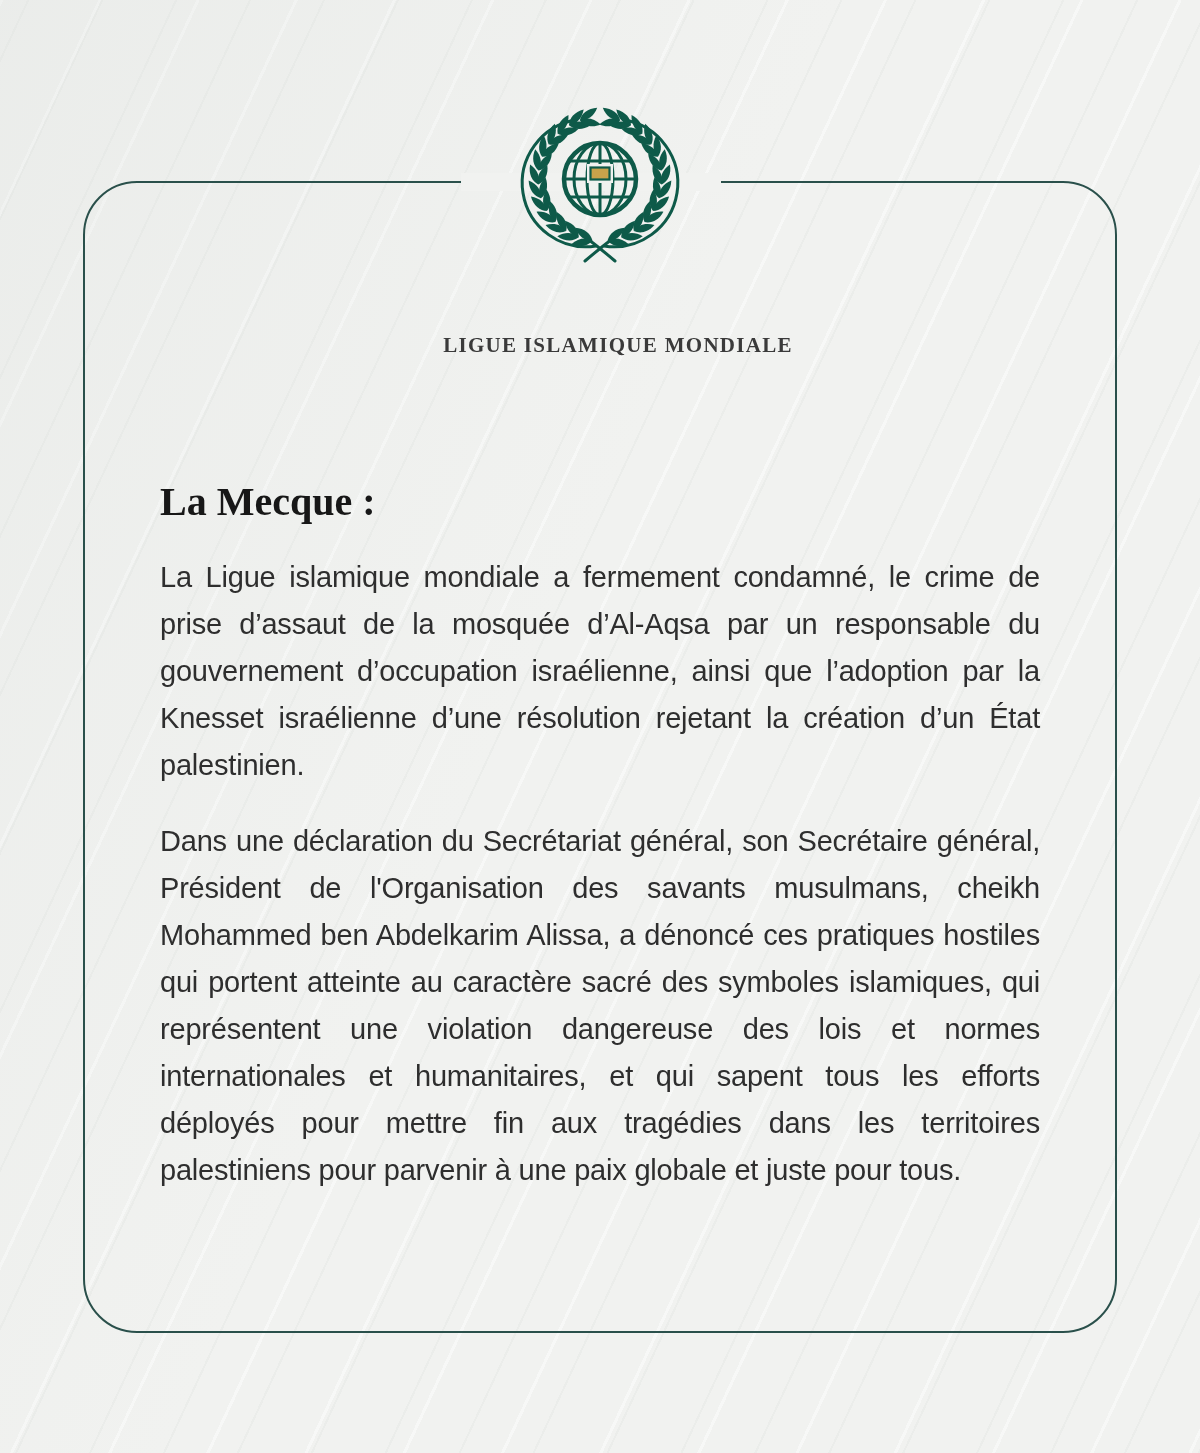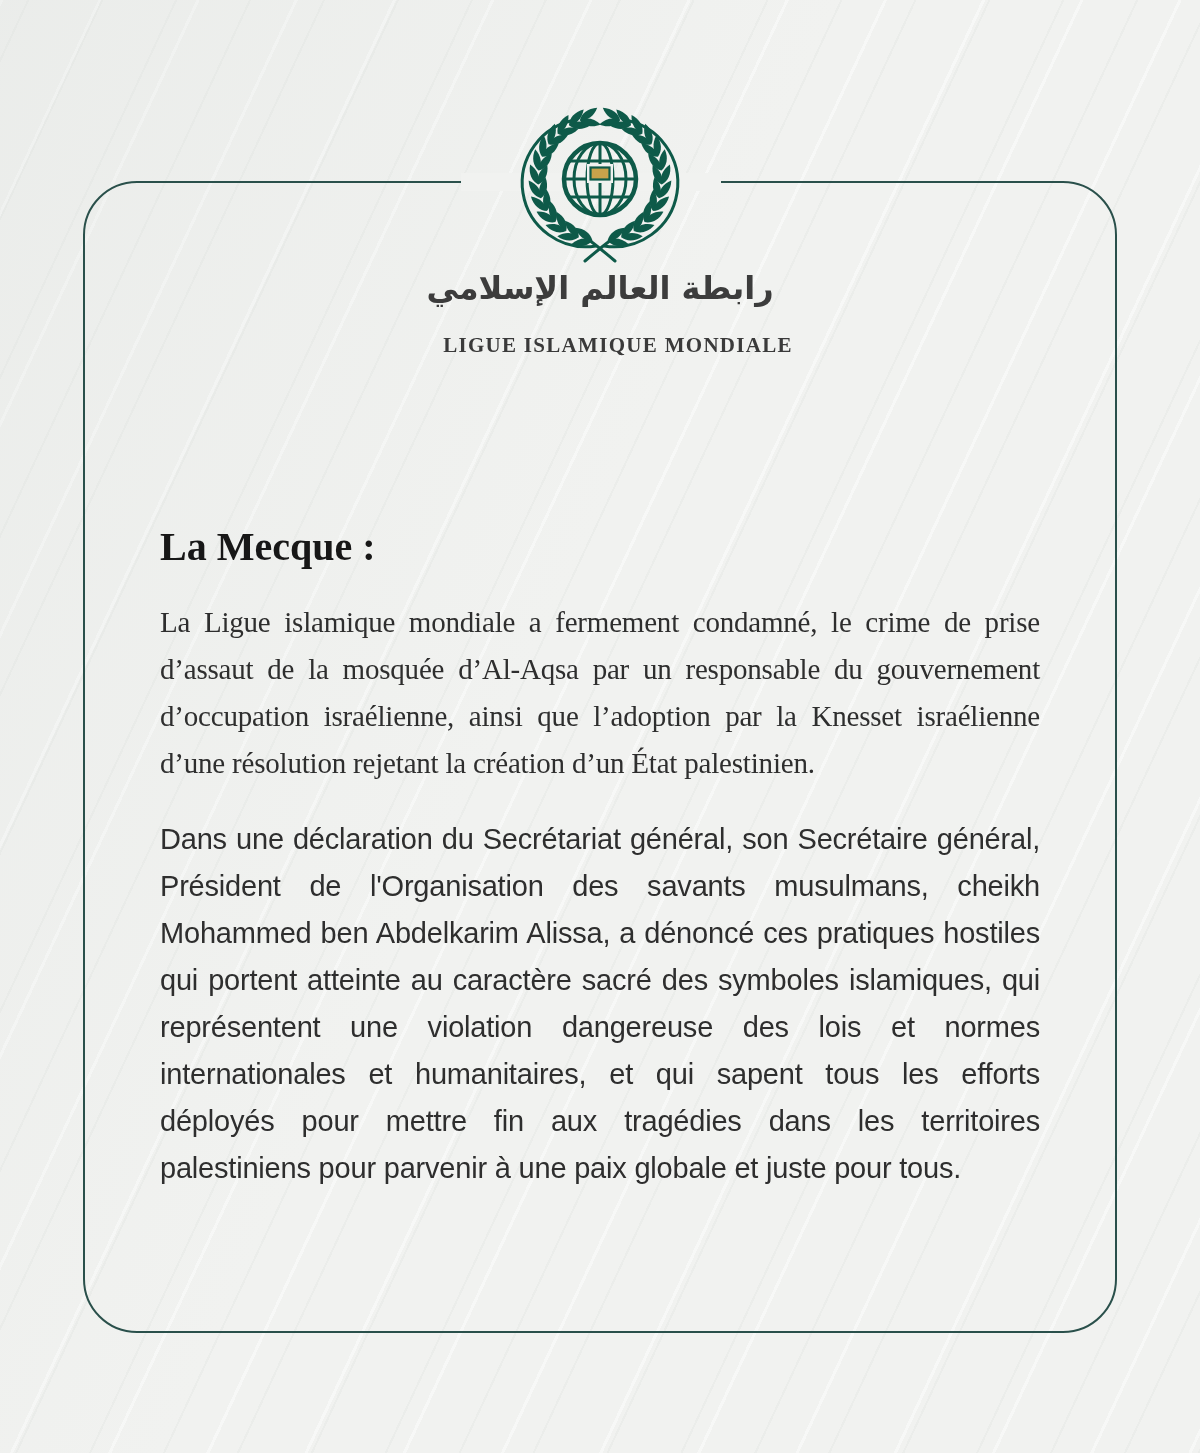--- a/index.html
+++ b/index.html
@@ -79,41 +79,41 @@
     font-family:"Liberation Serif",serif;
     font-weight:bold;
     font-size:27px;
     letter-spacing:3px;
     color:#ffffff;
   }
 
   
   .content{
     position:absolute;
-    left:160px; top:524px;
+    left:160px; top:479px;
     width:880px;
   }
   .dateline{
     font-family:"Liberation Serif",serif;
     font-weight:bold;
     font-size:40px;
     line-height:46px;
     color:#171717;
     margin:0 0 29px 0;
   }
   .para{
     font-size:29px;
     line-height:47px;
     color:var(--ink);
     text-align:justify;
     text-align-last:left;
     letter-spacing:-0.2px;
   }
   .para + .para{margin-top:29px;}
-  .para:first-of-type{margin-top:8px;font-family:Liberation Serif, serif;}
+  .para:first-of-type{margin-top:8px;}
 </style>
 </head>
 <body>
 
 <div class="page">
 
   <div class="frame"></div>
   <div class="border-mask"></div>
 
   <div class="logo-wrap">
@@ -171,21 +171,20 @@
       <use href="#branchL"></use>
       <use href="#branchL" transform="translate(200,0) scale(-1,1)"></use>
 
       <g fill="none" stroke="#0e5a49" stroke-width="3" stroke-linecap="round">
         <path d="M85,182 Q99,170 116,157"></path>
         <path d="M115,182 Q101,170 84,157"></path>
       </g>
     </svg>
   </div>
 
-  <div class="arabic-title" dir="rtl">رابطة العالم الإسلامي</div>
 
   <div class="org-name">LIGUE ISLAMIQUE MONDIALE</div>
 
 
   <main class="content">
     <h1 class="dateline">La Mecque :</h1>
     <p class="para">La Ligue islamique mondiale a fermement condamné, le crime de prise d’assaut de la mosquée d’Al-Aqsa par un responsable du gouvernement d’occupation israélienne, ainsi que l’adoption par la Knesset israélienne d’une résolution rejetant la création d’un État palestinien.</p>
     <p class="para">Dans une déclaration du Secrétariat général, son Secrétaire général, Président de l'Organisation des savants musulmans, cheikh Mohammed ben Abdelkarim Alissa, a dénoncé ces pratiques hostiles qui portent atteinte au caractère sacré des symboles islamiques, qui représentent une violation dangereuse des lois et normes internationales et humanitaires, et qui sapent tous les efforts déployés pour mettre fin aux tragédies dans les territoires palestiniens pour parvenir à une paix globale et juste pour tous.</p>
   </main>
 

